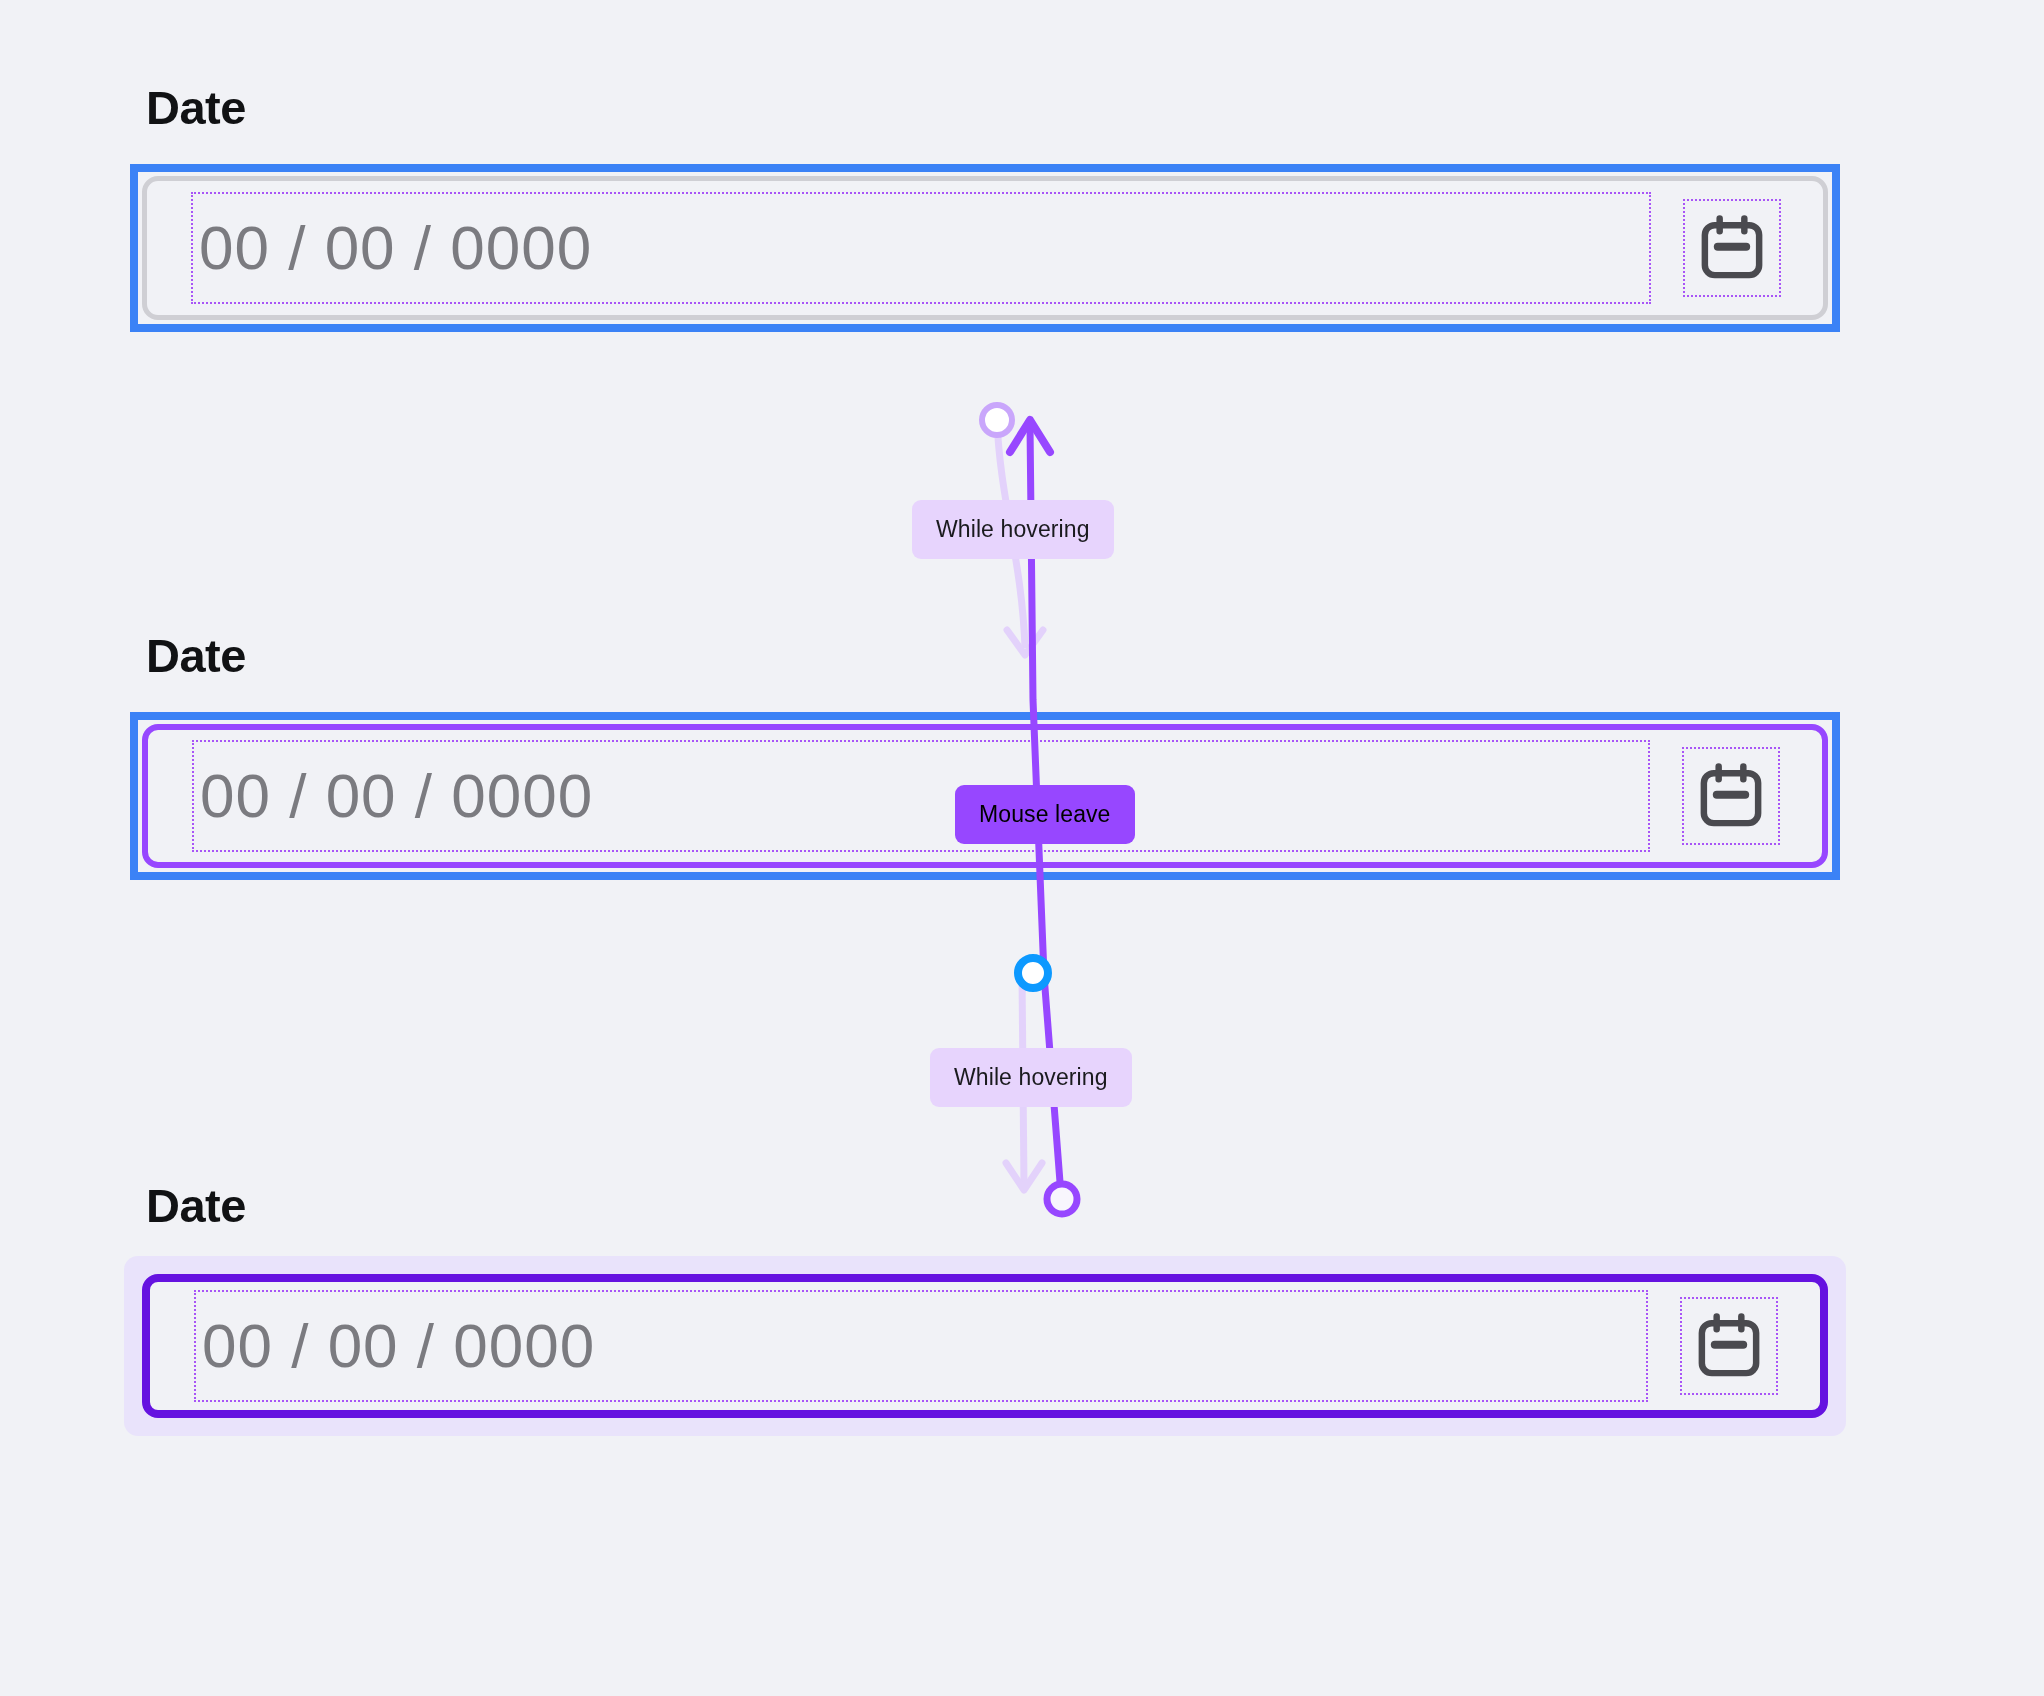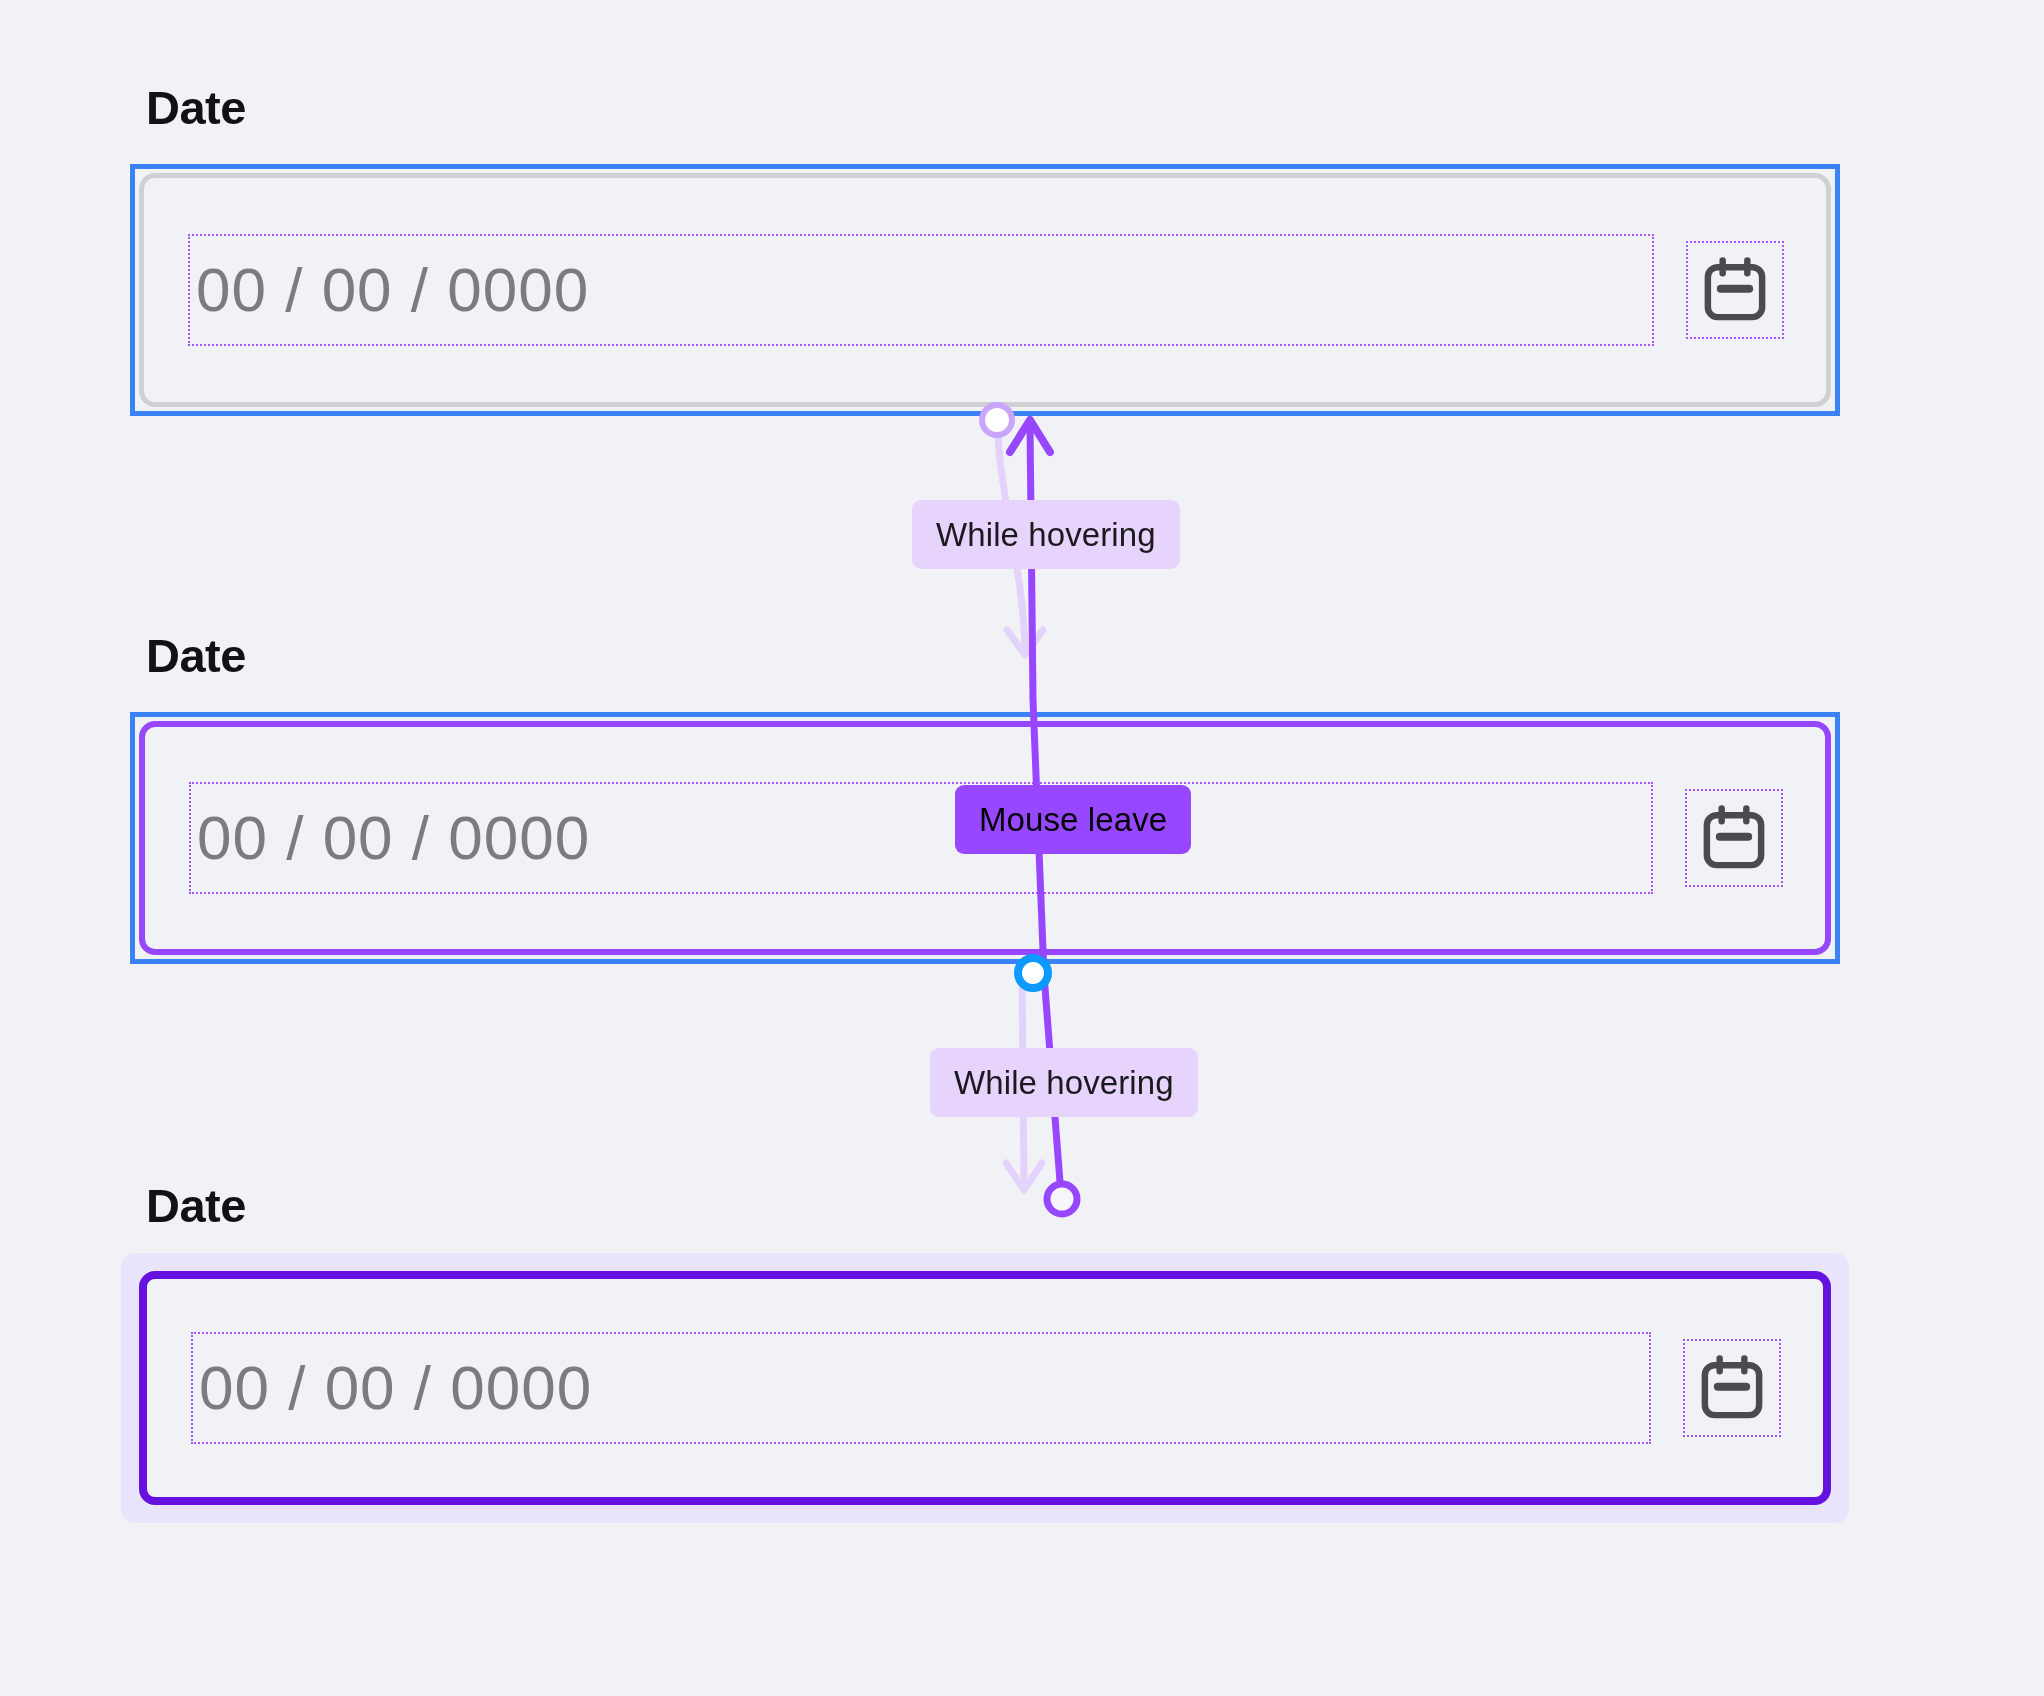--- a/index.html
+++ b/index.html
@@ -36,22 +36,22 @@
     letter-spacing: -0.5px;
     line-height: 1.1;
     margin-left: 16px;
   }
 
   
   .sel-frame {
     position: relative;
     margin-top: 30px;
     width: 1710px;
-    height: 252px;
-    border: 5px solid #3b82f6;
+    height: 168px;
+    border: 8px solid #3b82f6;
     background: transparent;
   }
   
   .sel-frame.glow::before {
     content: "";
     position: absolute;
     left: -14px; top: -14px; right: -14px; bottom: -14px;
     background: #e9e3fb;
     border-radius: 14px;
     z-index: 0;
@@ -114,21 +114,21 @@
     height: 1696px;
     pointer-events: none;
     z-index: 5;
   }
 
   
   .flow-label {
     position: absolute;
     z-index: 7;
     border-radius: 9px;
-    font-size: 33px;
+    font-size: 23px;
     line-height: 1;
     white-space: nowrap;
     padding: 18px 24px;
     letter-spacing: 0.1px;
   }
   .flow-label.soft {
     background: #e7d4fd;
     color: #1a1a1e;
   }
   .flow-label.solid {

